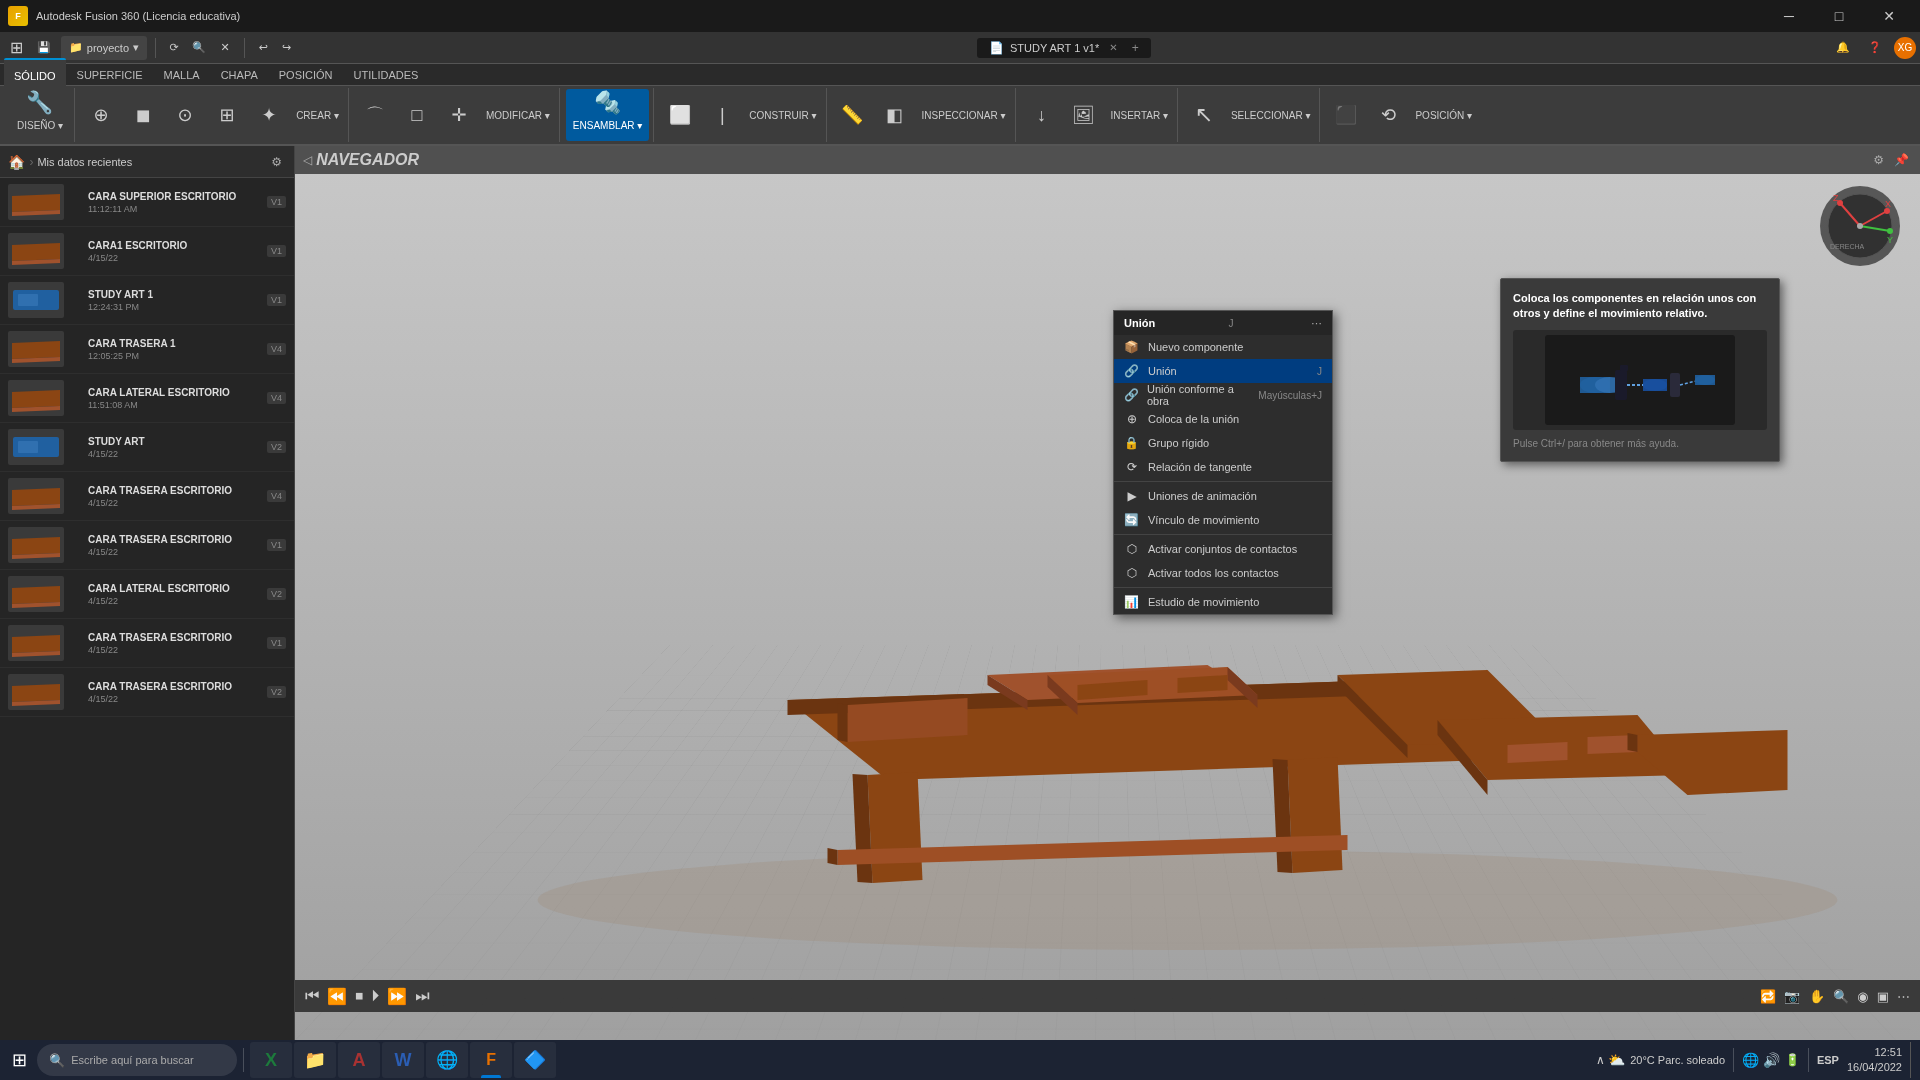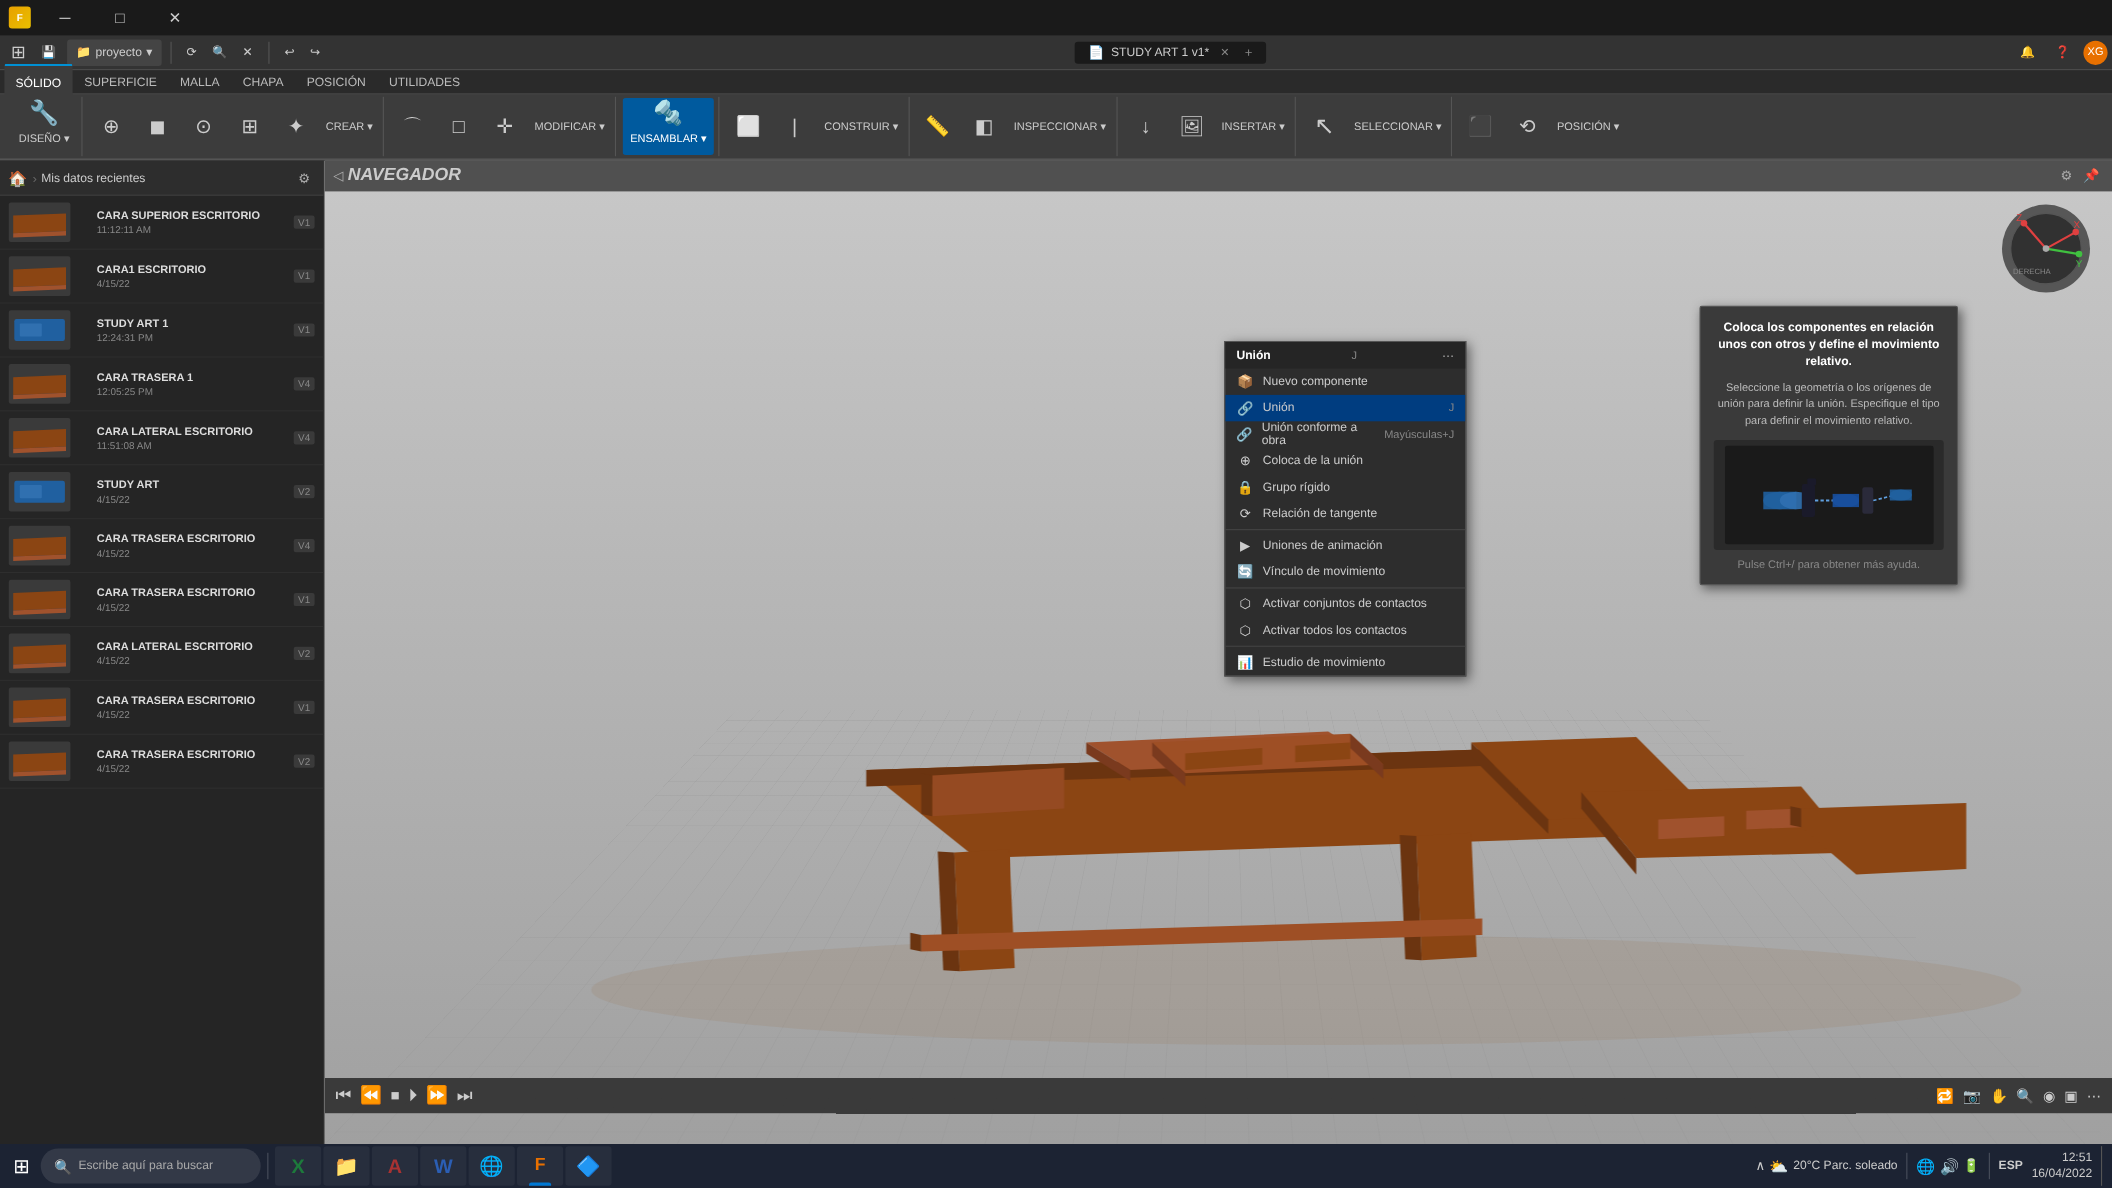--- a/index.html
+++ b/index.html
@@ -253,28 +253,27 @@
       color: #aaa;
       font-size: 11px;
       background: #252525;
     }
 
     
     #tooltip-panel {
       position: absolute;
       top: 132px;
       right: 140px;
-      width: 235px;
+      width: 280px;
       background: #3a3a3a;
       border: 1px solid #555;
       box-shadow: 3px 3px 10px rgba(0,0,0,0.5);
       z-index: 100;
       padding: 12px;
       border-radius: 2px;
-      text-align: center;
     }
     #tooltip-panel .tooltip-title {
       color: #fff;
       font-size: 11px;
       font-weight: bold;
       margin-bottom: 8px;
       line-height: 1.4;
     }
     #tooltip-panel .tooltip-desc {
       color: #bbb;
@@ -331,20 +330,21 @@
     .ensamblar-active {
       background: #005a9e !important;
       color: white !important;
     }
   </style>
 </head>
 <body>
 
 <div id="titlebar" style="position:absolute;top:0;left:0;right:0;z-index:1000;">
   <div class="app-icon">F</div>
+  <span style="font-size:11px;color:#ccc;flex:1;">Autodesk Fusion 360 (Licencia educativa)</span>
   <div class="win-controls">
     <div class="win-btn">─</div>
     <div class="win-btn">□</div>
     <div class="win-btn close">✕</div>
   </div>
 </div>
 
 <div style="position:absolute;top:32px;left:0;right:0;bottom:40px;display:flex;flex-direction:column;">
 
   <div id="toolbar-row1">
@@ -811,21 +811,20 @@
         </div>
         <div class="dropdown-sep"></div>
         <div class="dropdown-item">
           <span class="item-icon">📊</span>
           <span>Estudio de movimiento</span>
         </div>
       </div>
 
       <div id="tooltip-panel">
         <div class="tooltip-title">Coloca los componentes en relación unos con otros y define el movimiento relativo.</div>
-        <div class="tooltip-desc">Seleccione la geometría o los orígenes de unión para definir la unión. Especifique el tipo para definir el movimiento relativo.</div>
         <div class="tooltip-image">
 
           <svg width="190" height="90" viewBox="0 0 190 90">
 
             <rect width="190" height="90" fill="#1a1a1a" rx="3"></rect>
 
             <g transform="translate(20,10)">
 
               <ellipse cx="30" cy="40" rx="15" ry="8" fill="#2060a0" opacity="0.9"></ellipse>
               <rect x="15" y="32" width="30" height="16" fill="#2060a0" opacity="0.9"></rect>

